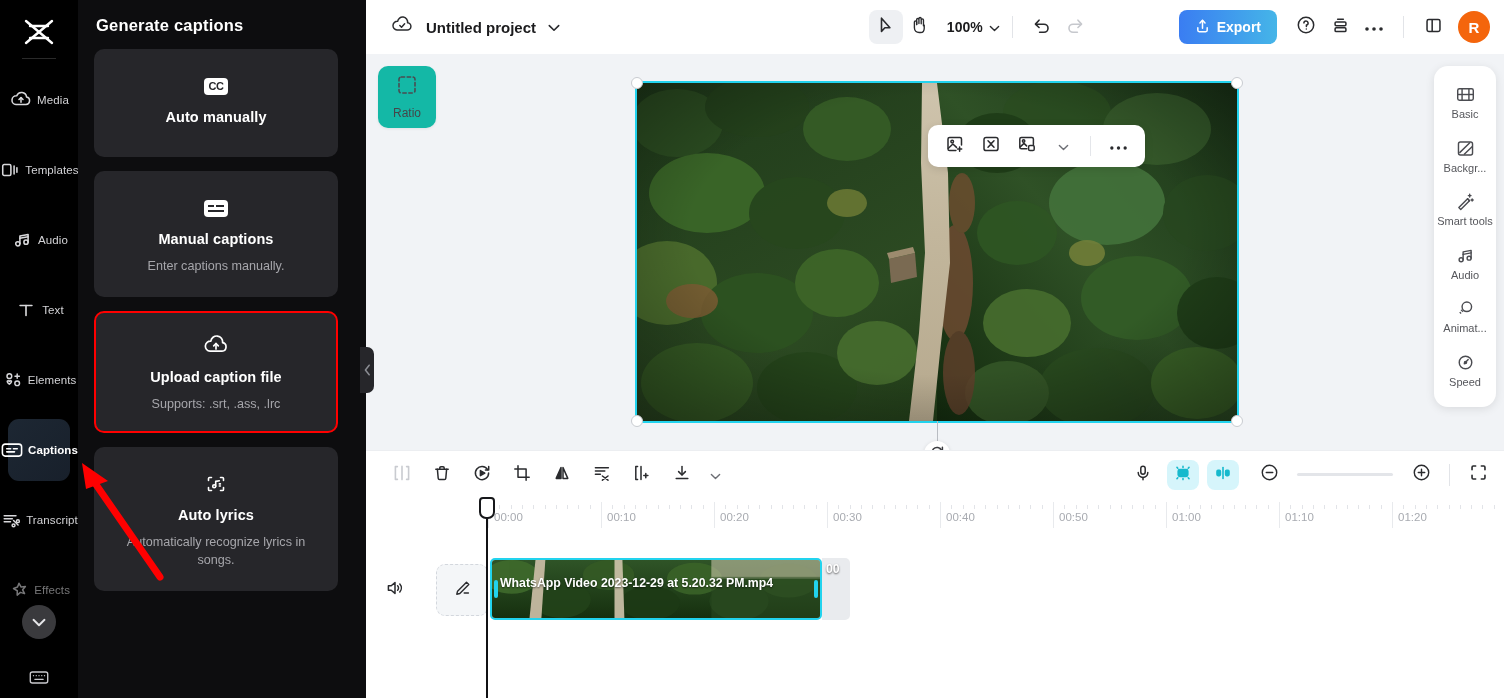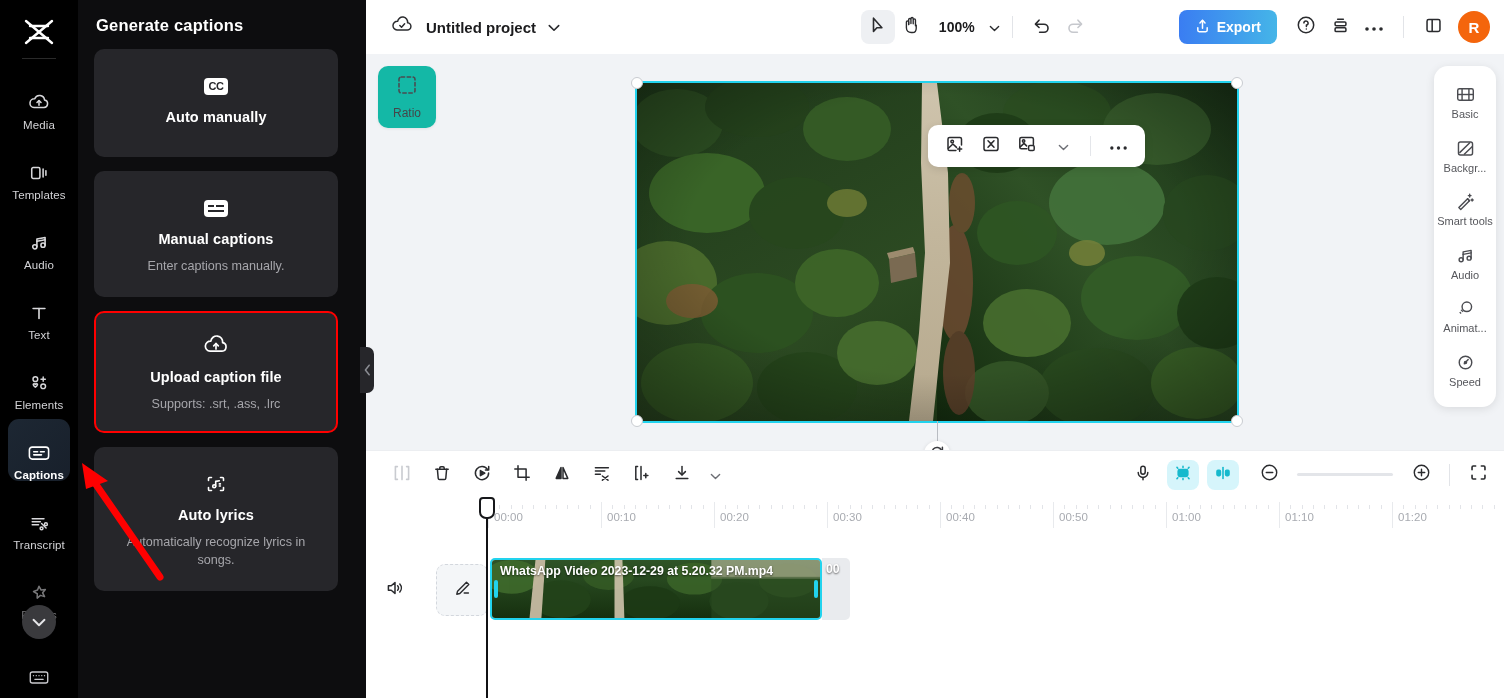--- a/index.html
+++ b/index.html
@@ -15,21 +15,21 @@
   .rail {
     position: absolute; left: 0; top: 0; width: 78px; height: 698px;
     background: #000000;
     display: flex; flex-direction: column; align-items: center;
     padding-top: 8px;
   }
   .rail-logo { width: 48px; height: 48px; display: flex; align-items: center; justify-content: center; margin-bottom: 2px; }
   .rail-div { width: 34px; height: 1px; background: #2a2a2a; margin-bottom: 10px; }
   .rail-item {
     width: 62px; height: 62px; border-radius: 11px;
-    display: flex; flex-direction: column; align-items: center; justify-content: flex-end;
+    display: flex; flex-direction: row; align-items: center; justify-content: center;
     gap: 4px; margin-bottom: 8px; cursor: pointer; position: relative;
   }
   .rail-item .ic { width: 24px; height: 24px; display:flex; align-items:center; justify-content:center; }
   .rail-item .lbl { font-size: 11.5px; color: #d3d3d6; letter-spacing: .1px; line-height: 12px; }
   .rail-item.active { background: linear-gradient(135deg,#1d2733 0%,#18202b 100%); }
   .rail-item.active .lbl { color: #ffffff; font-weight: bold; }
   .rail-item.dim { opacity: .55; }
   .rail-bottom { position:absolute; bottom: 8px; left: 0; width: 78px; display:flex; justify-content:center; }
   .rail-chevron {
     position: absolute; left: 22px; top: 605px;
@@ -79,21 +79,21 @@
     background: #ffffff; display: flex; align-items: center; padding: 0 14px 0 24px;
   }
   .proj { display:flex; align-items:center; gap: 12px; }
   .proj-name { font-size: 15px; font-weight: bold; color: #1c1c1e; }
   .tb-spacer { flex: 1; }
   .tool-btn {
     width: 34px; height: 34px; border-radius: 8px; display:flex;
     align-items:center; justify-content:center; cursor:pointer;
   }
   .tool-btn.on { background: #eef0f3; }
-  .zoomlvl { font-size: 14px; font-weight: bold; color:#1c1c1e; display:flex; align-items:center; gap:14px; cursor:pointer; margin-left: 10px;}
+  .zoomlvl { font-size: 14px; font-weight: bold; color:#1c1c1e; display:flex; align-items:center; gap:6px; cursor:pointer; margin-left: 10px;}
   .vdiv { width:1px; height:22px; background:#e2e4e8; margin: 0 12px; }
   .export-btn {
     display:flex; align-items:center; gap:7px; height:34px; padding: 0 16px;
     border-radius: 8px; color:#fff; font-size:14px; font-weight:bold; cursor:pointer;
     background: linear-gradient(90deg,#3a7df2 0%, #45b5e8 100%);
   }
   .avatar {
     width:32px;height:32px;border-radius:50%;background:#f4650c;color:#fff;
     display:flex;align-items:center;justify-content:center;font-size:15px;font-weight:bold;cursor:pointer;
   }
@@ -172,21 +172,21 @@
   .edit-box{
     width:52px;height:52px;border-radius:9px;background:#f4f6f8;border:1px dashed #d3d7dd;
     display:flex;align-items:center;justify-content:center;margin-left:24px;cursor:pointer;
   }
   .clip{
     position:absolute; left:124px; top:6px; width:332px; height:62px; border-radius:5px;
     border:2px solid #22d3ee; overflow:hidden; cursor:pointer;
   }
   .clip-img{position:absolute;inset:0;width:100%;height:100%;}
   .clip-name{
-    position:absolute;left:8px;top:4px;right:6px;font-size:12.3px;color:#fff;font-weight:bold;
+    position:absolute;left:8px;top:16px;right:6px;font-size:12.3px;color:#fff;font-weight:bold;
     white-space:nowrap;overflow:hidden;text-shadow:0 1px 2px rgba(0,0,0,.6);
   }
   .clip-grab{position:absolute;top:50%;margin-top:-9px;width:4px;height:18px;background:#22d3ee;border-radius:2px;}
   .clip-grab.l{left:2px;} .clip-grab.r{right:2px;}
   .clip-tail{position:absolute;left:456px;top:6px;width:28px;height:62px;background:#e9ebee;border-radius:0 5px 5px 0;}
 </style>
 </head>
 <body>
 
 <div id="app">

